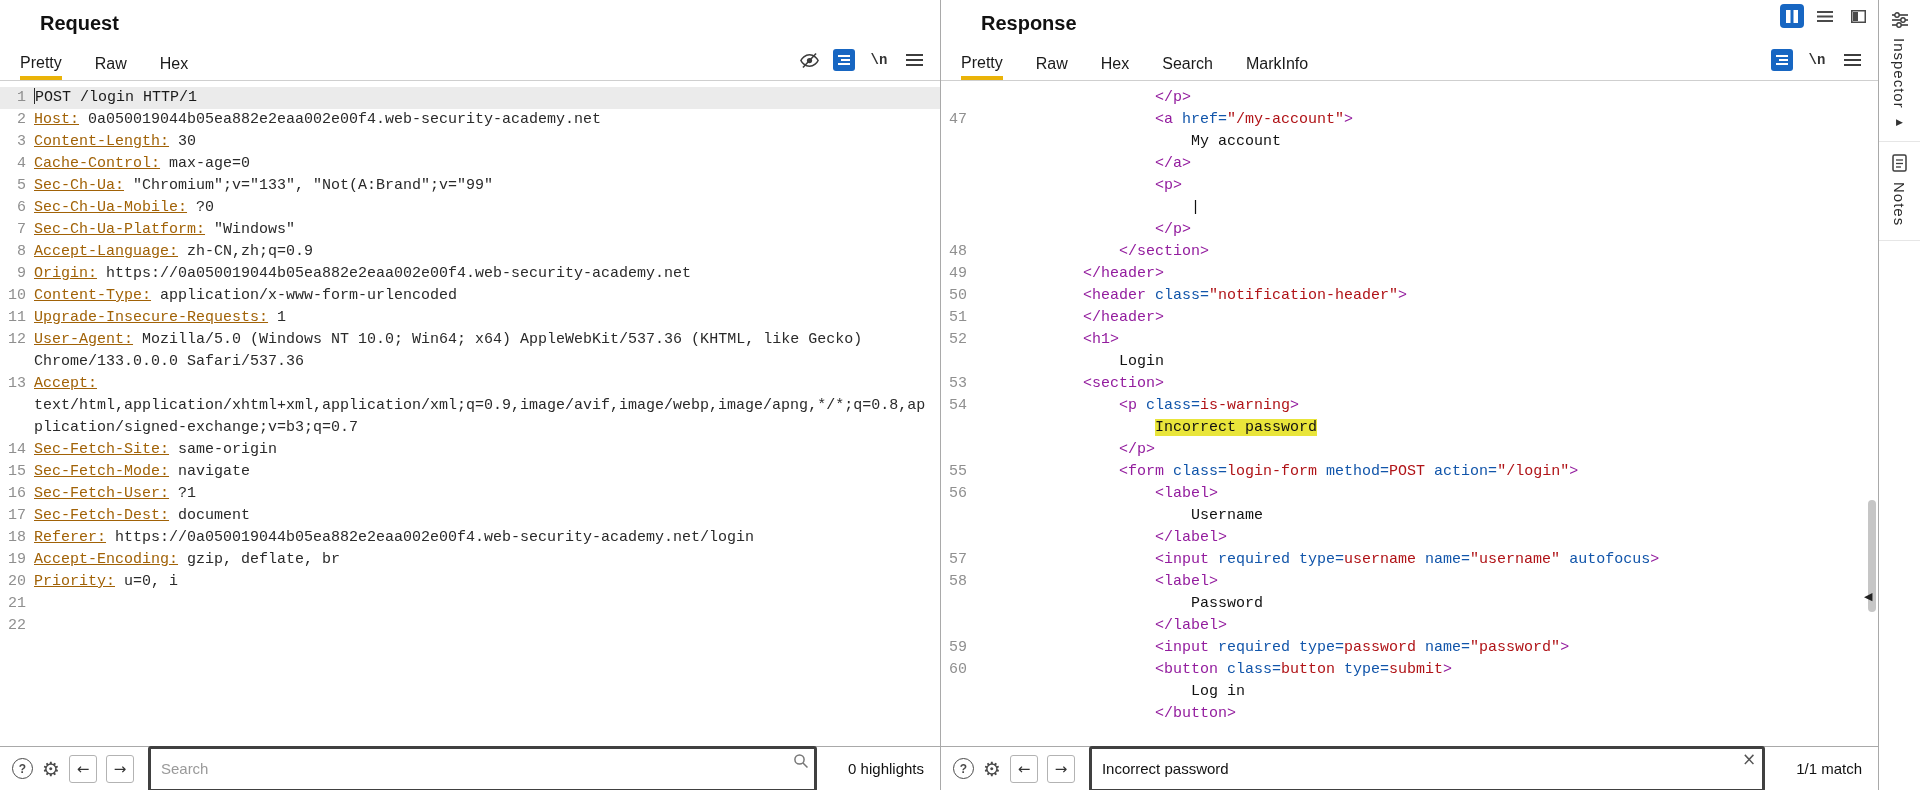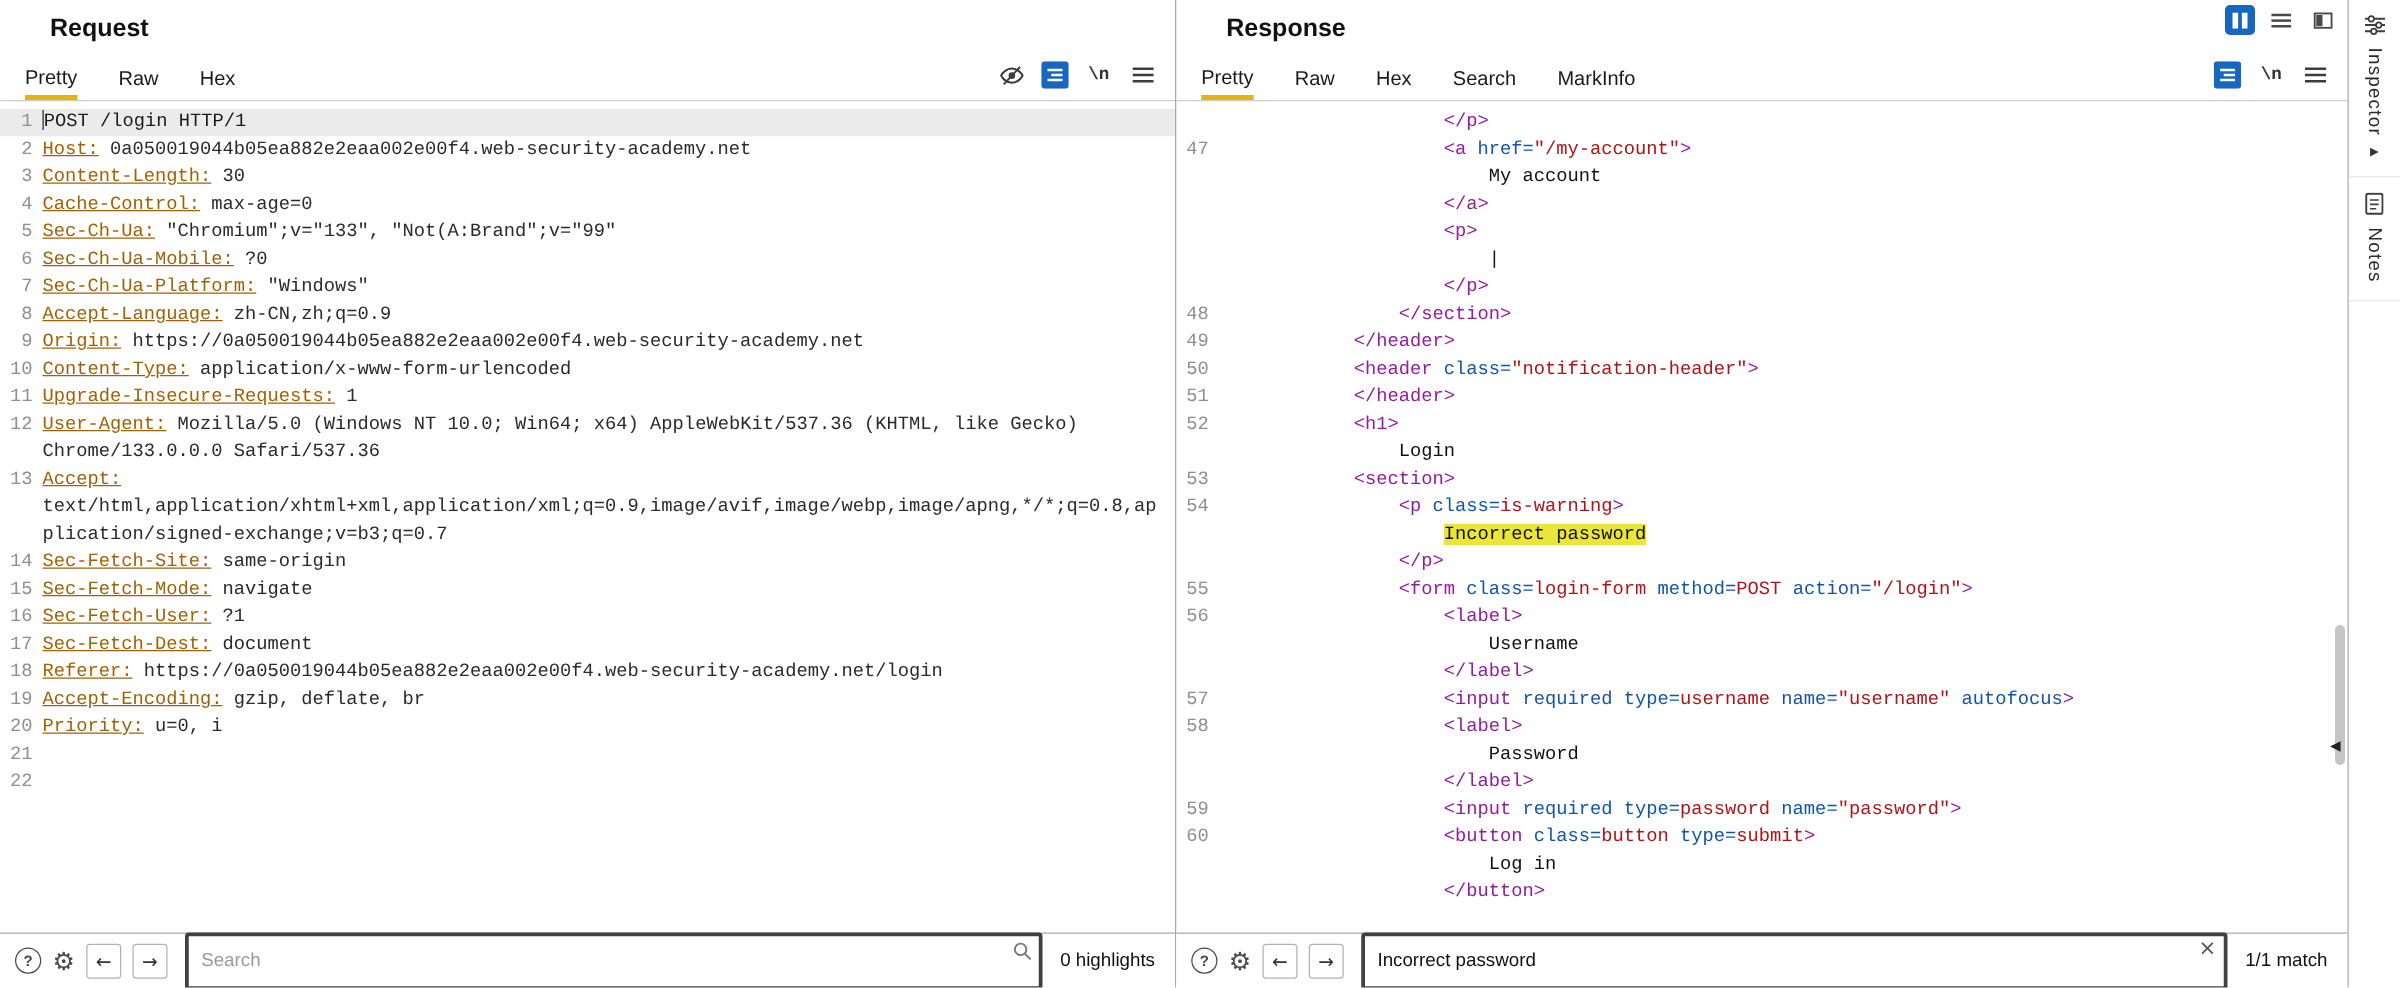--- a/index.html
+++ b/index.html
@@ -36,21 +36,21 @@
     display:flex;align-items:center;justify-content:center;flex:none;cursor:pointer;}
   .gear{font-family:"DejaVu Sans",sans-serif;font-size:20px;color:#4a4a4a;line-height:1;cursor:pointer;flex:none;}
   .nav-btn{width:26px;height:26px;border:1px solid #b3b3b3;border-radius:3px;background:#fff;color:#333;font-family:"DejaVu Sans",sans-serif;
     font-size:15px;display:flex;align-items:center;justify-content:center;flex:none;cursor:pointer;}
   .search-wrap{flex:1;position:relative;margin-left:5px;}
   .search-input{width:100%;height:46px;border:3px solid #404040;border-radius:3px;padding:0 30px 0 10px;box-sizing:border-box;
     font-size:15px;font-family:"Liberation Sans",sans-serif;color:#111;background:#fff;outline:none;}
   .search-input::placeholder{color:#9a9a9a;}
   .search-glass{position:absolute;right:8px;top:7px;}
   .clear-x{position:absolute;right:9px;top:3px;font-family:"DejaVu Sans",sans-serif;font-size:17px;color:#555;cursor:pointer;}
-  .match-label{font-size:15px;color:#111;white-space:nowrap;margin-left:5px;}
+  .match-label{font-size:15px;color:#111;white-space:nowrap;margin-left:22px;}
 
   #layout-buttons{position:absolute;left:1780px;top:4px;display:flex;gap:9px;z-index:5;}
   .layout-btn{width:24px;height:24px;border-radius:4px;display:flex;align-items:center;justify-content:center;cursor:pointer;}
   .layout-btn.active{background:#1766c2;}
 
   #side-rail{position:absolute;left:1878px;top:0;width:42px;height:790px;border-left:1px solid #a9a9a9;background:#fff;box-sizing:border-box;}
   .rail-section{display:flex;flex-direction:column;align-items:center;padding:12px 0 14px;border-bottom:1px solid #e6e6e6;cursor:pointer;}
   .v-label{writing-mode:vertical-rl;font-size:15px;color:#2a2a2a;margin-top:10px;letter-spacing:1px;}
   .rail-arrow{font-family:"DejaVu Sans",sans-serif;font-size:9px;color:#333;margin-top:8px;}
 

